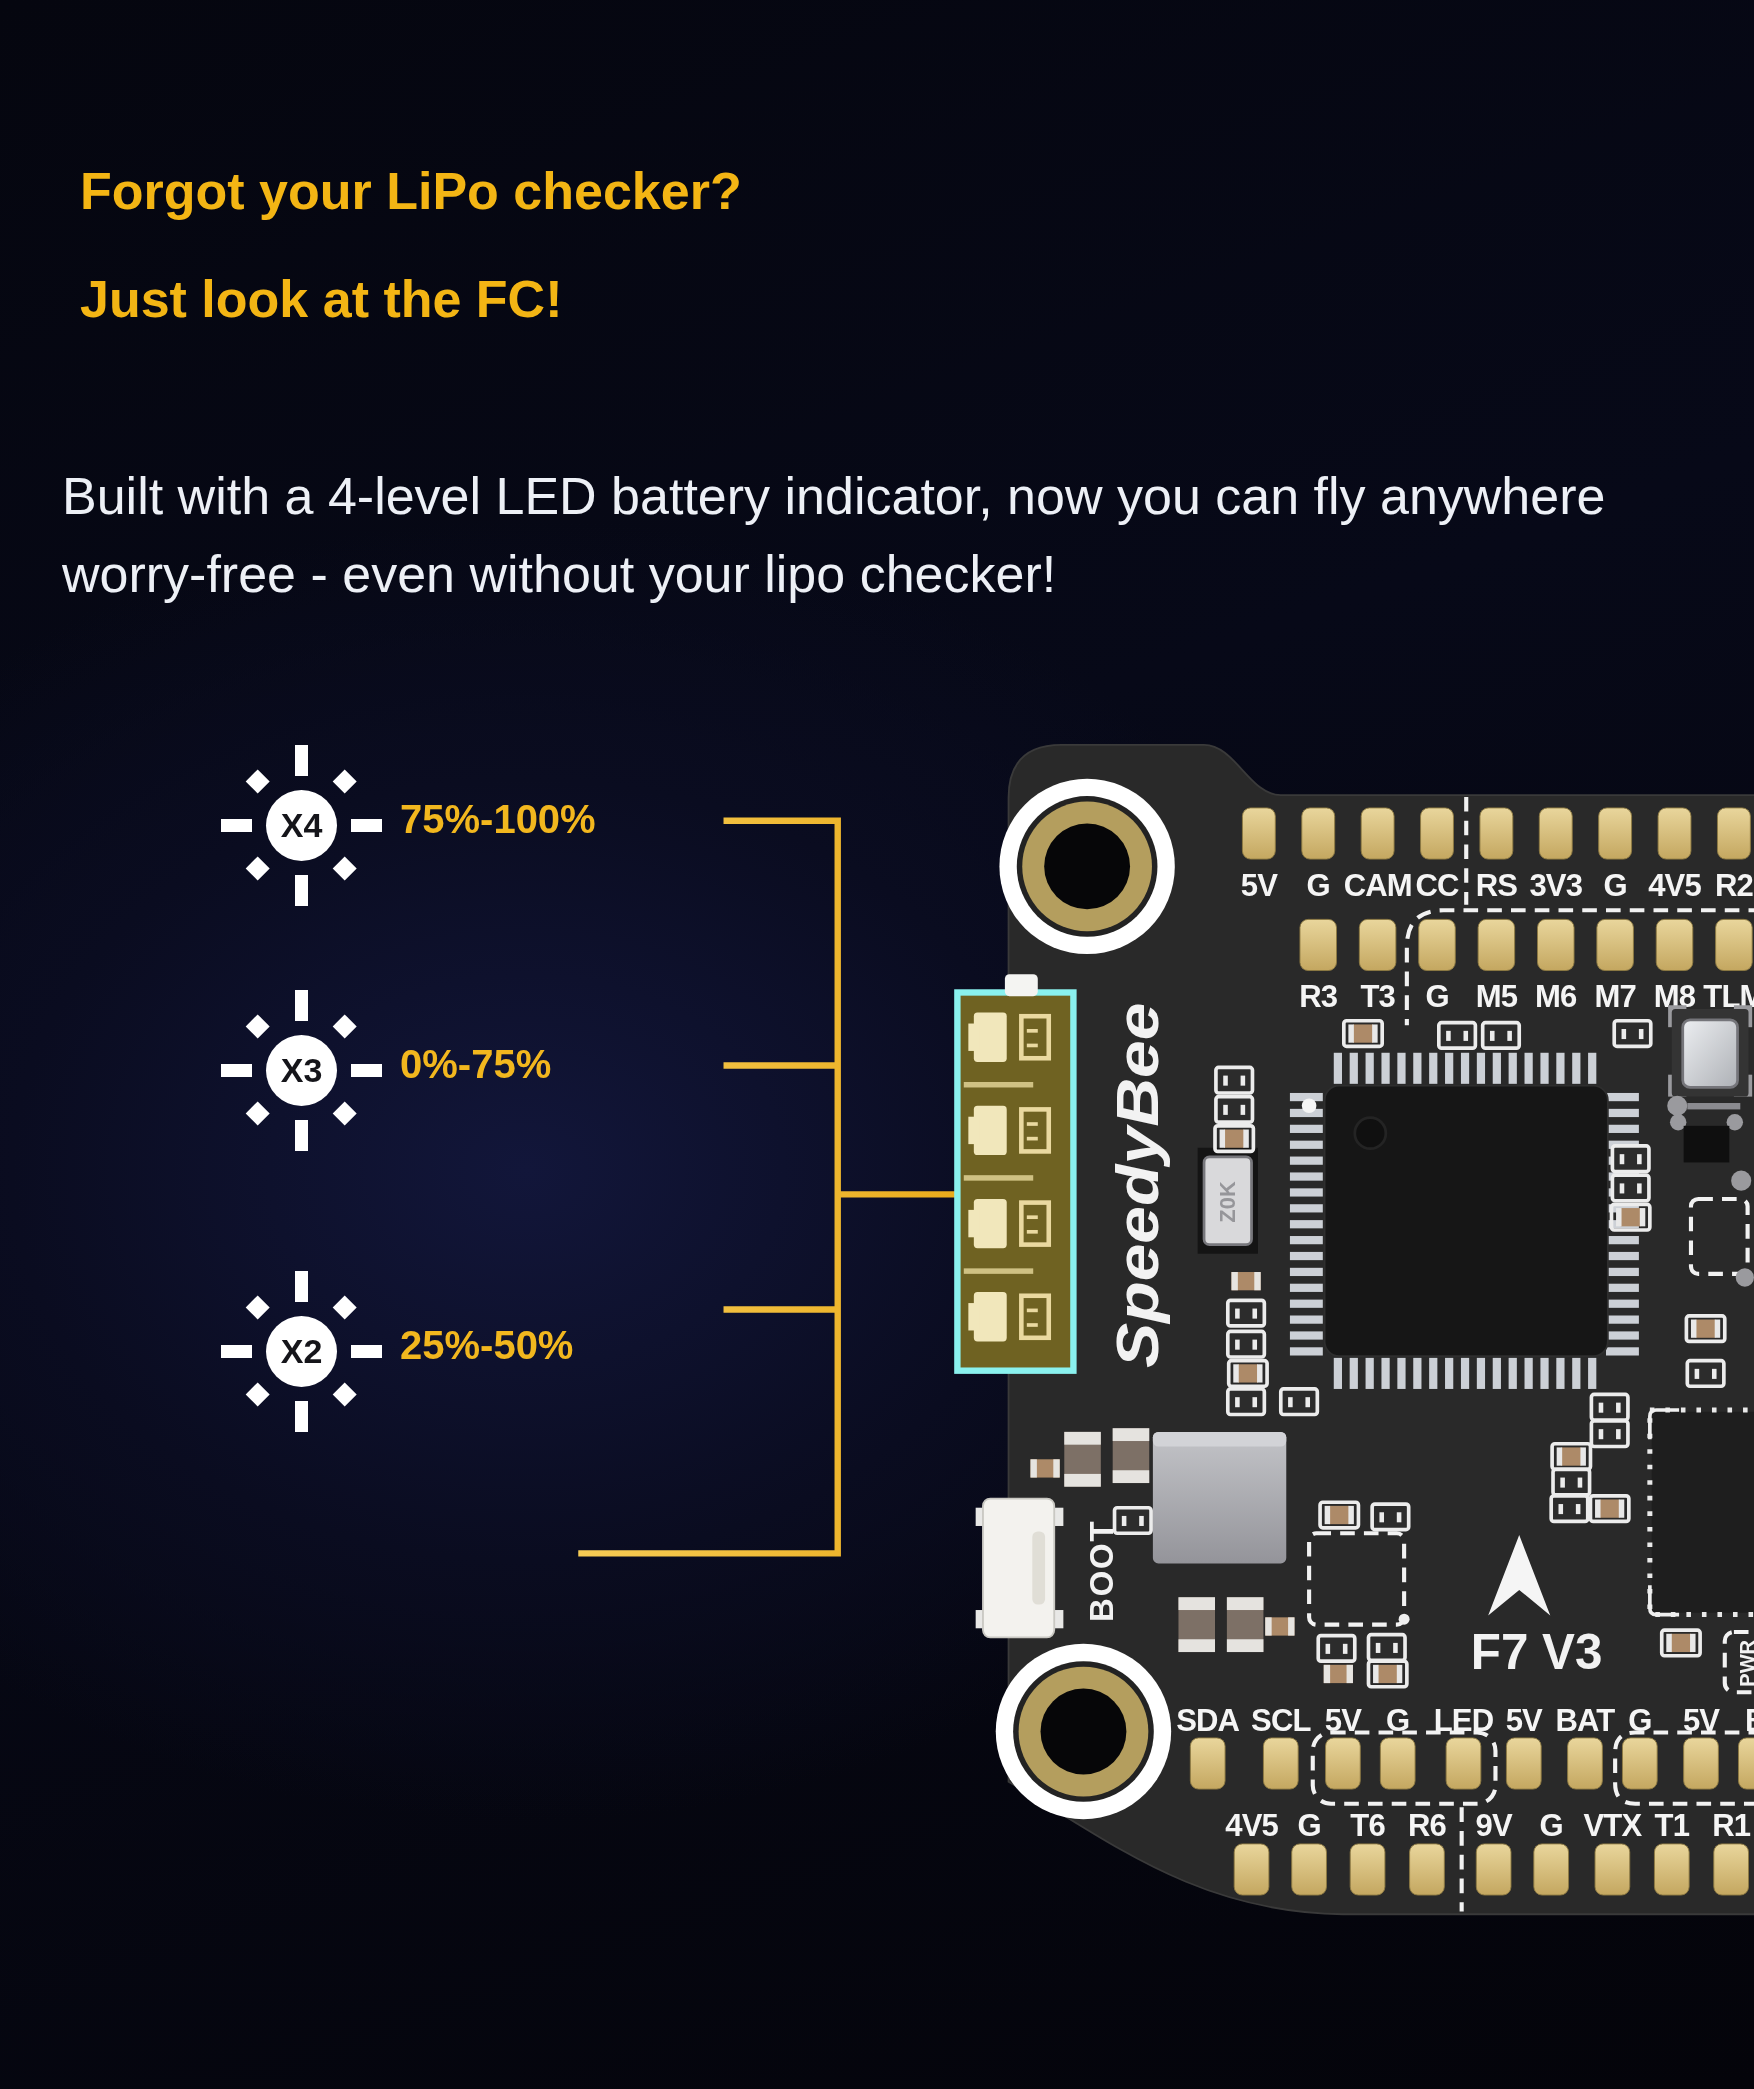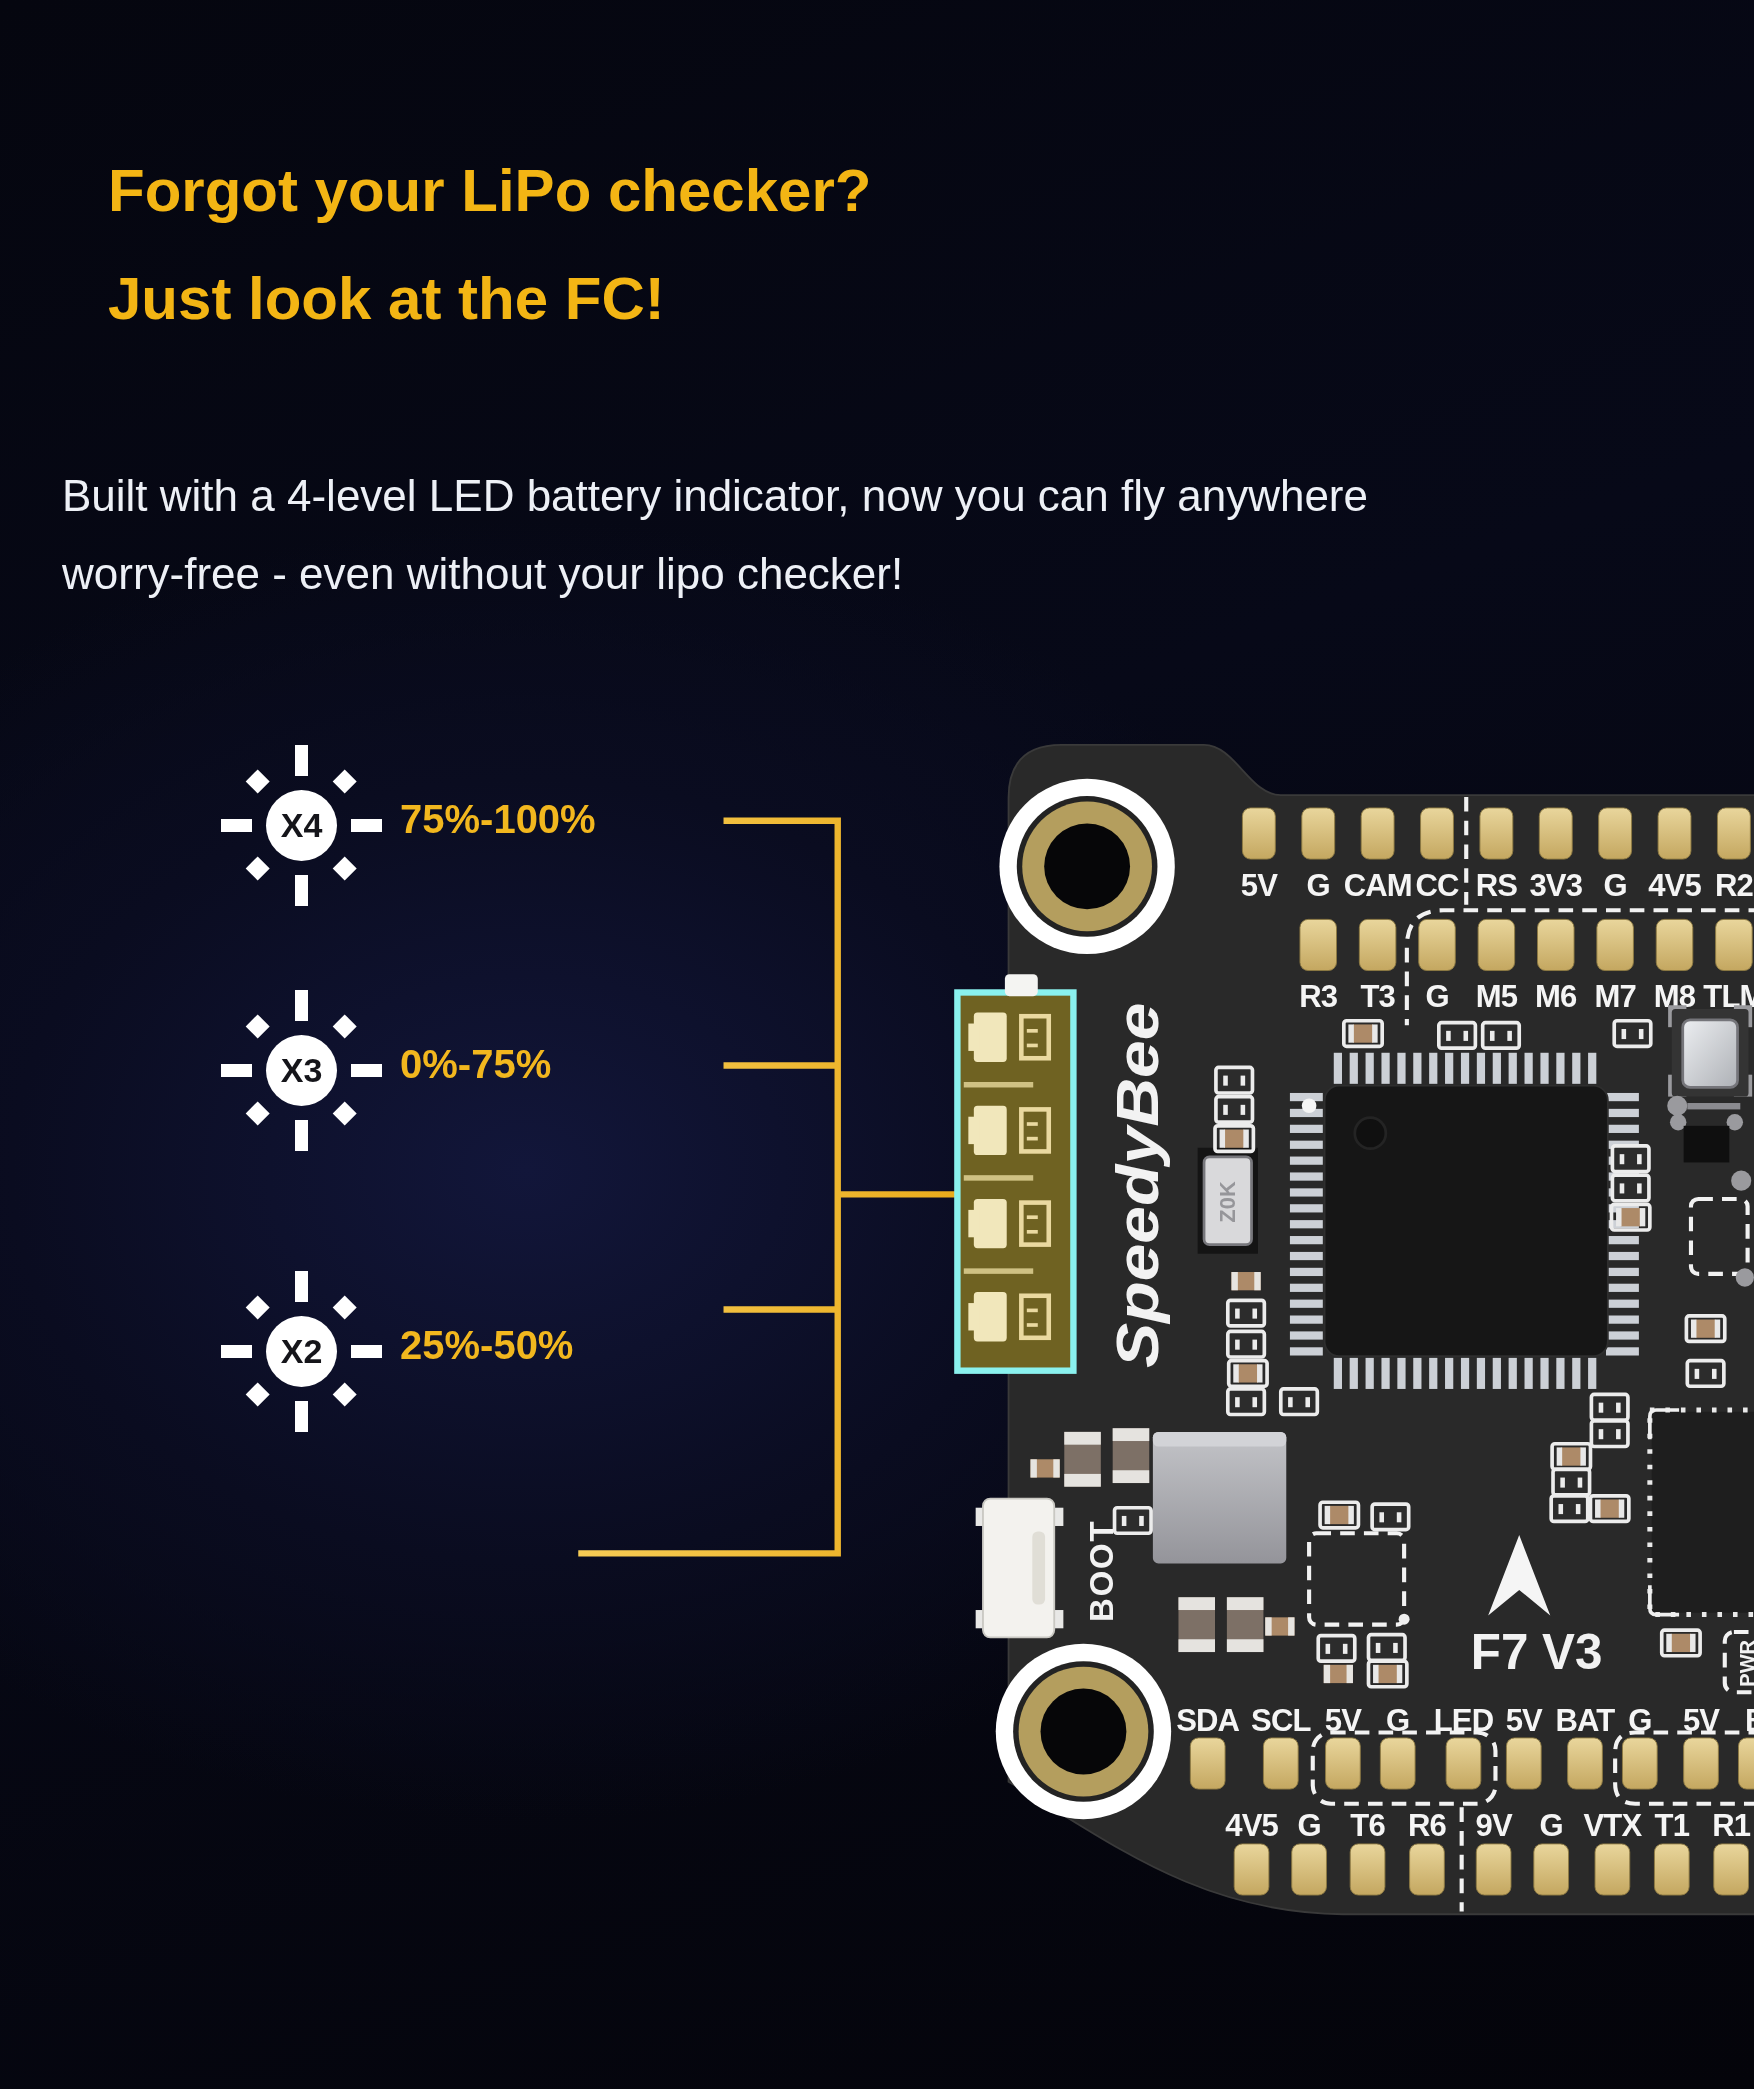--- a/index.html
+++ b/index.html
@@ -5,22 +5,22 @@
   html,body{margin:0;padding:0;background:#03040a;}
   #stage{
     position:relative;width:1754px;height:2090px;overflow:hidden;
     font-family:"Liberation Sans","DejaVu Sans",sans-serif;
     background:
       radial-gradient(ellipse 1142px 868px at 30% 56%, #12163a 0%, #0a0c20 45%, rgba(4,5,12,0) 75%),
       linear-gradient(160deg,#05060f 0%,#070918 40%,#04040a 100%);
   }
   
   .hero{position:absolute;left:80px;top:137px;color:#f3b514;font-weight:bold;
-        font-size:60px;line-height:108px;letter-spacing:0px;margin-left:28px;}
-  .sub{position:absolute;left:62px;top:457px;color:#edf0f6;font-size:44px;line-height:78px;font-weight:400;}
+        font-size:52px;line-height:108px;letter-spacing:0px;}
+  .sub{position:absolute;left:62px;top:457px;color:#edf0f6;font-size:52px;line-height:78px;font-weight:400;}
   
   .indicator{position:absolute;left:221px;width:694px;height:161px;text-align:right;}
   .sun{position:absolute;left:0;top:0;width:161px;height:161px;}
   .sun .core{position:absolute;left:45px;top:45px;width:71px;height:71px;border-radius:50%;
              background:#ffffff;display:flex;align-items:center;justify-content:center;
              color:#15151a;font-weight:bold;font-size:34px;}
   .ray{position:absolute;background:#ffffff;}
   .rt{left:74px;top:0;width:12.8px;height:31px;}
   .rb{left:74px;top:130px;width:12.8px;height:31px;}
   .rl{left:0;top:74px;width:31px;height:12.8px;}

